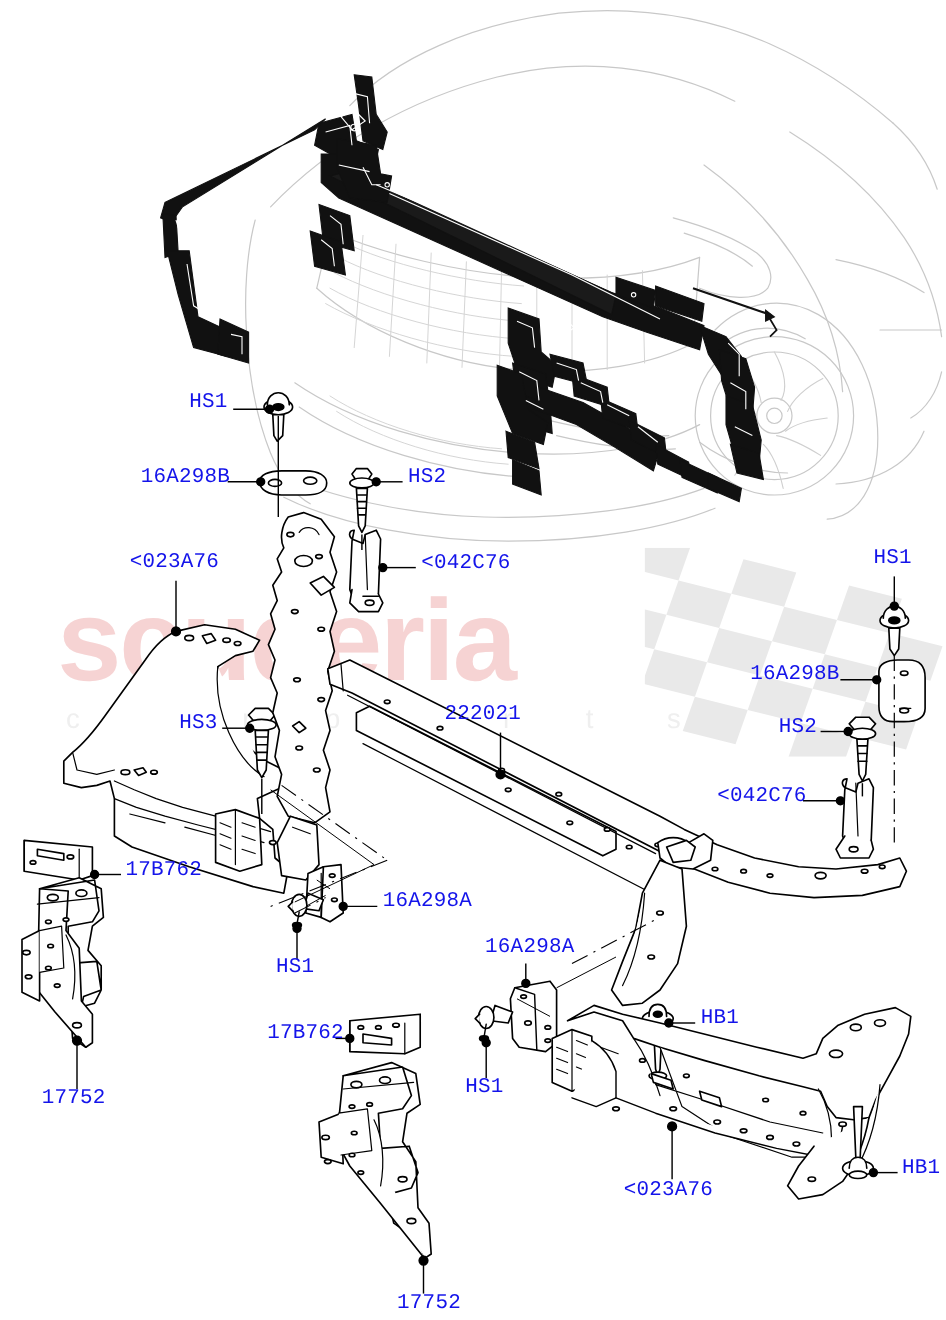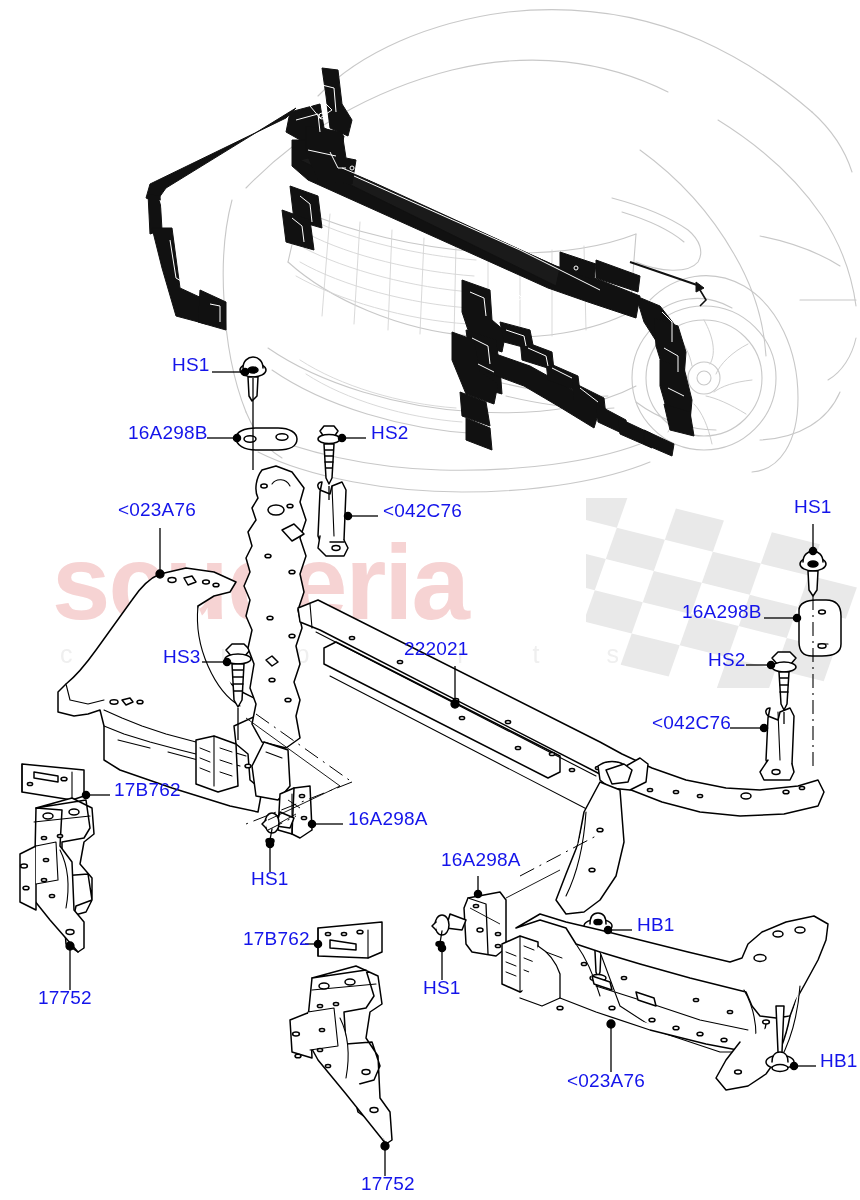--- a/index.html
+++ b/index.html
@@ -1,19 +1,19 @@
 <!DOCTYPE html>
 <html><head>
 <meta charset="utf-8">
 <style>
   html,body{margin:0;padding:0;background:#fff;}
   body{font-family:"Liberation Sans",sans-serif;}
   #page{position:relative;width:860px;height:1200px;background:#ffffff;overflow:hidden;}
   #svgroot{position:absolute;left:0;top:0;width:860px;height:1200px;}
-  .lbl{position:absolute;color:#1414ea;font-family:Liberation Sans, sans-serif;font-size:19px;font-weight:400;white-space:nowrap;letter-spacing:.2px;}
+  .lbl{position:absolute;color:#1414ea;font-family:Liberation Mono, monospace;font-size:19px;font-weight:400;white-space:nowrap;letter-spacing:.2px;}
   #wm-text{position:absolute;left:52px;top:528px;width:620px;height:120px;
      font-family:"Liberation Sans",sans-serif;font-size:105px;font-weight:700;
      color:#f6d3d3;letter-spacing:-2px;line-height:110px;user-select:none;}
   #wm-sub{position:absolute;left:60px;top:640px;width:620px;
      font-family:"Liberation Sans",sans-serif;font-size:25px;font-weight:400;
      color:#efefef;letter-spacing:30px;user-select:none;}
   #wm-flag{position:absolute;left:586px;top:498px;width:274px;height:190px;overflow:hidden;}
 </style>
 </head>
 <body>

